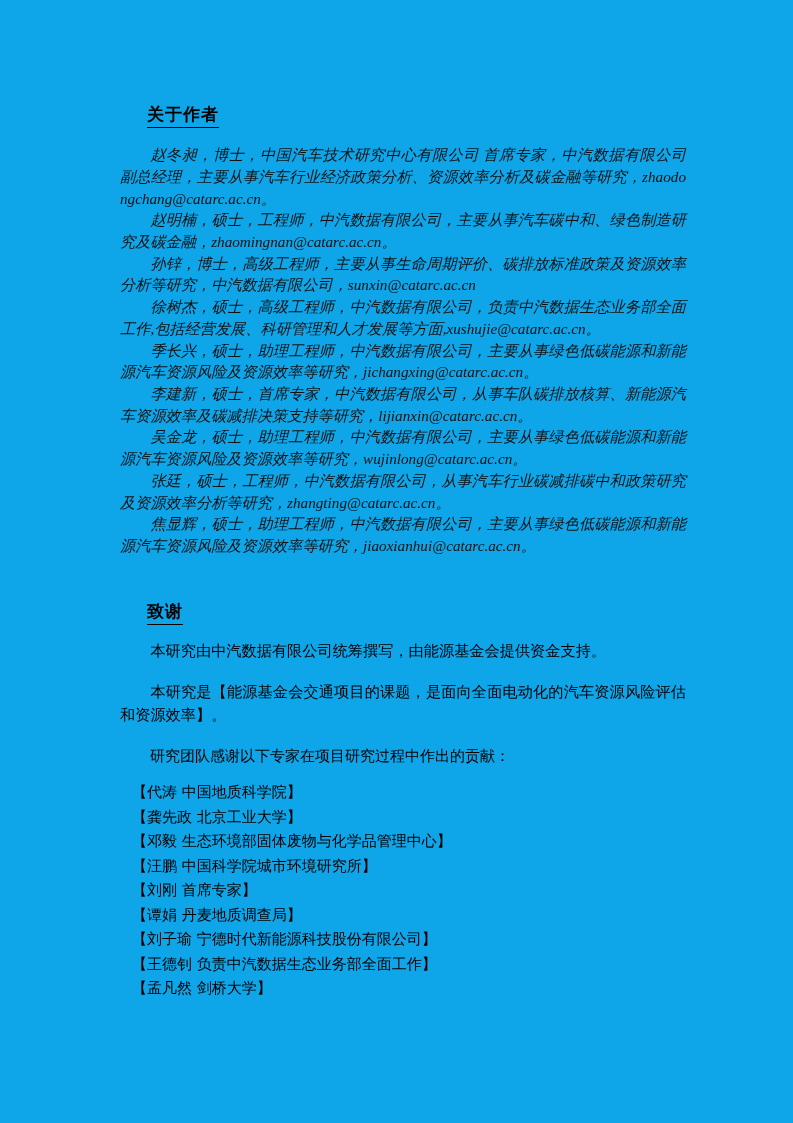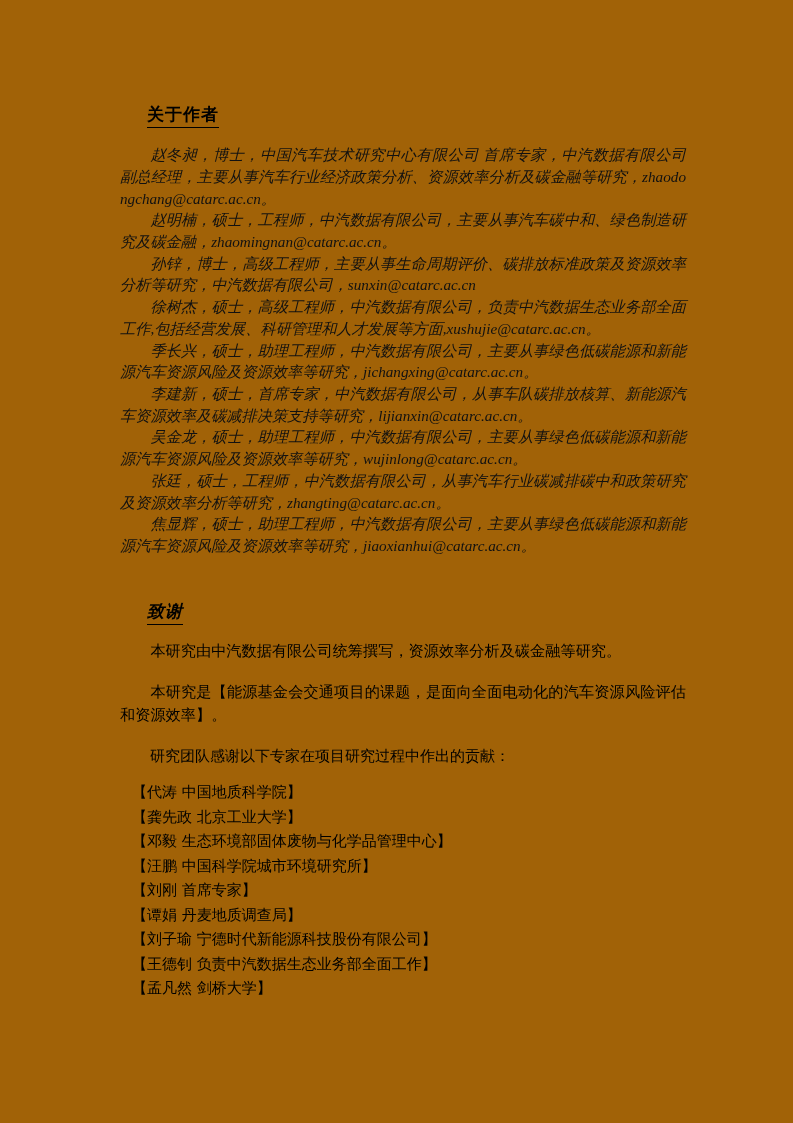--- a/index.html
+++ b/index.html
@@ -6,21 +6,21 @@
   html, body {
     margin: 0;
     padding: 0;
     background: #ffffff;
   }
   .page {
     position: relative;
     width: 793px;
     height: 1123px;
     margin: 0 auto;
-    background: #a16207;
+    background: #0ea5e9;
     overflow: hidden;
     font-family: "Liberation Serif", "DejaVu Serif", serif;
     color: #000000;
     box-sizing: border-box;
   }
   .content {
     position: absolute;
     left: 120px;
     top: 0;
     width: 566px;
@@ -37,21 +37,21 @@
     margin: 0;
     display: block;
   }
   .section-heading .heading-text {
     display: inline-block;
     border-bottom: 1.6px solid #000;
     padding-bottom: 2px;
   }
 
   #about-authors-heading-wrap { padding-top: 104px; padding-left: 27px; }
-  #ack-heading-wrap          { padding-top: 44px;  padding-left: 27px; font-style: italic; }
+  #ack-heading-wrap          { padding-top: 44px;  padding-left: 27px; }
 
   
   .authors-block { margin-top: 16px; }
   .author-para {
     font-family: "Liberation Serif", "DejaVu Serif", serif;
     font-style: italic;
     font-size: 15.2px;
     line-height: 21.7px;
     text-align: justify;
     text-justify: inter-character;
@@ -120,21 +120,21 @@
       <p class="author-para">吴金龙，硕士，助理工程师，中汽数据有限公司，主要从事绿色低碳能源和新能源汽车资源风险及资源效率等研究，wujinlong@catarc.ac.cn。</p>
       <p class="author-para">张廷，硕士，工程师，中汽数据有限公司，从事汽车行业碳减排碳中和政策研究及资源效率分析等研究，zhangting@catarc.ac.cn。</p>
       <p class="author-para">焦显辉，硕士，助理工程师，中汽数据有限公司，主要从事绿色低碳能源和新能源汽车资源风险及资源效率等研究，jiaoxianhui@catarc.ac.cn。</p>
     </div>
 
     <div id="ack-heading-wrap">
       <h2 class="section-heading"><span class="heading-text">致谢</span></h2>
     </div>
 
     <div class="ack-block">
-      <p class="ack-para">本研究由中汽数据有限公司统筹撰写，资源效率分析及碳金融等研究。</p>
+      <p class="ack-para">本研究由中汽数据有限公司统筹撰写，由能源基金会提供资金支持。</p>
       <p class="ack-para">本研究是【能源基金会交通项目的课题，是面向全面电动化的汽车资源风险评估和资源效率】。</p>
 
       <p class="expert-intro">研究团队感谢以下专家在项目研究过程中作出的贡献：</p>
 
       <ul class="expert-list">
         <li class="expert-item">【代涛  中国地质科学院】</li>
         <li class="expert-item">【龚先政  北京工业大学】</li>
         <li class="expert-item">【邓毅  生态环境部固体废物与化学品管理中心】</li>
         <li class="expert-item">【汪鹏  中国科学院城市环境研究所】</li>
         <li class="expert-item">【刘刚  首席专家】</li>

